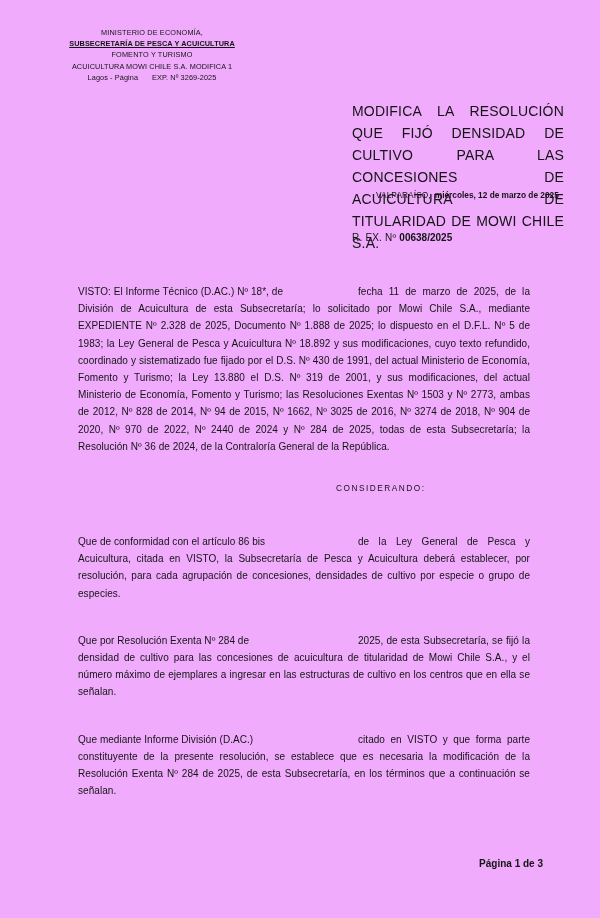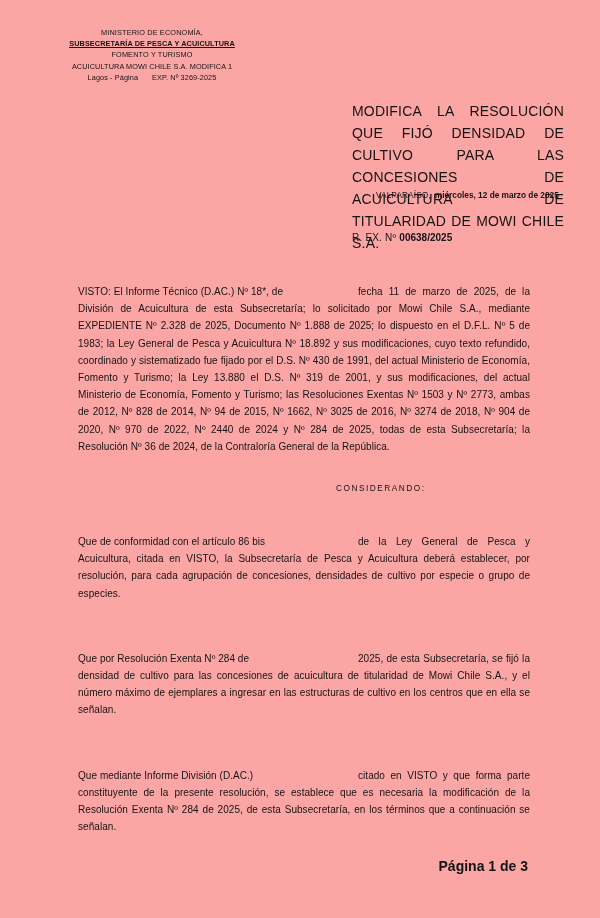--- a/index.html
+++ b/index.html
@@ -8,21 +8,21 @@
     background: #ffffff;
   }
   body {
     font-family: "Liberation Sans", sans-serif;
     color: #111111;
   }
   .page {
     position: relative;
     width: 600px;
     height: 918px;
-    background: #fca5a5;
+    background: #f0abfc;
     overflow: hidden;
     box-sizing: border-box;
   }
 
   
   .letterhead {
     position: absolute;
     left: 42px;
     top: 27px;
     width: 220px;
@@ -115,42 +115,42 @@
     margin: 0;
   }
   .para .lead {
     display: inline-block;
     width: 280px;
   }
   .para + .para {
     margin-top: 16px;
   }
   .para.gap-lg {
-    margin-top: 48px;
+    margin-top: 30px;
   }
   .section-head {
     font-size: 8.3px;
     letter-spacing: 1.5px;
     color: #141414;
     margin: 28px 0 40px 0;
     padding-left: 258px;
   }
 
   
   .footer {
     position: absolute;
     left: 0;
     top: 858px;
     width: 600px;
   }
   .page-number {
     position: absolute;
-    right: 72px;
+    right: 57px;
     top: 0;
-    font-size: 14px;
+    font-size: 10px;
     font-weight: bold;
     color: #141414;
     white-space: nowrap;
   }
 </style>
 </head>
 <body>
 
 <div class="page">
 

